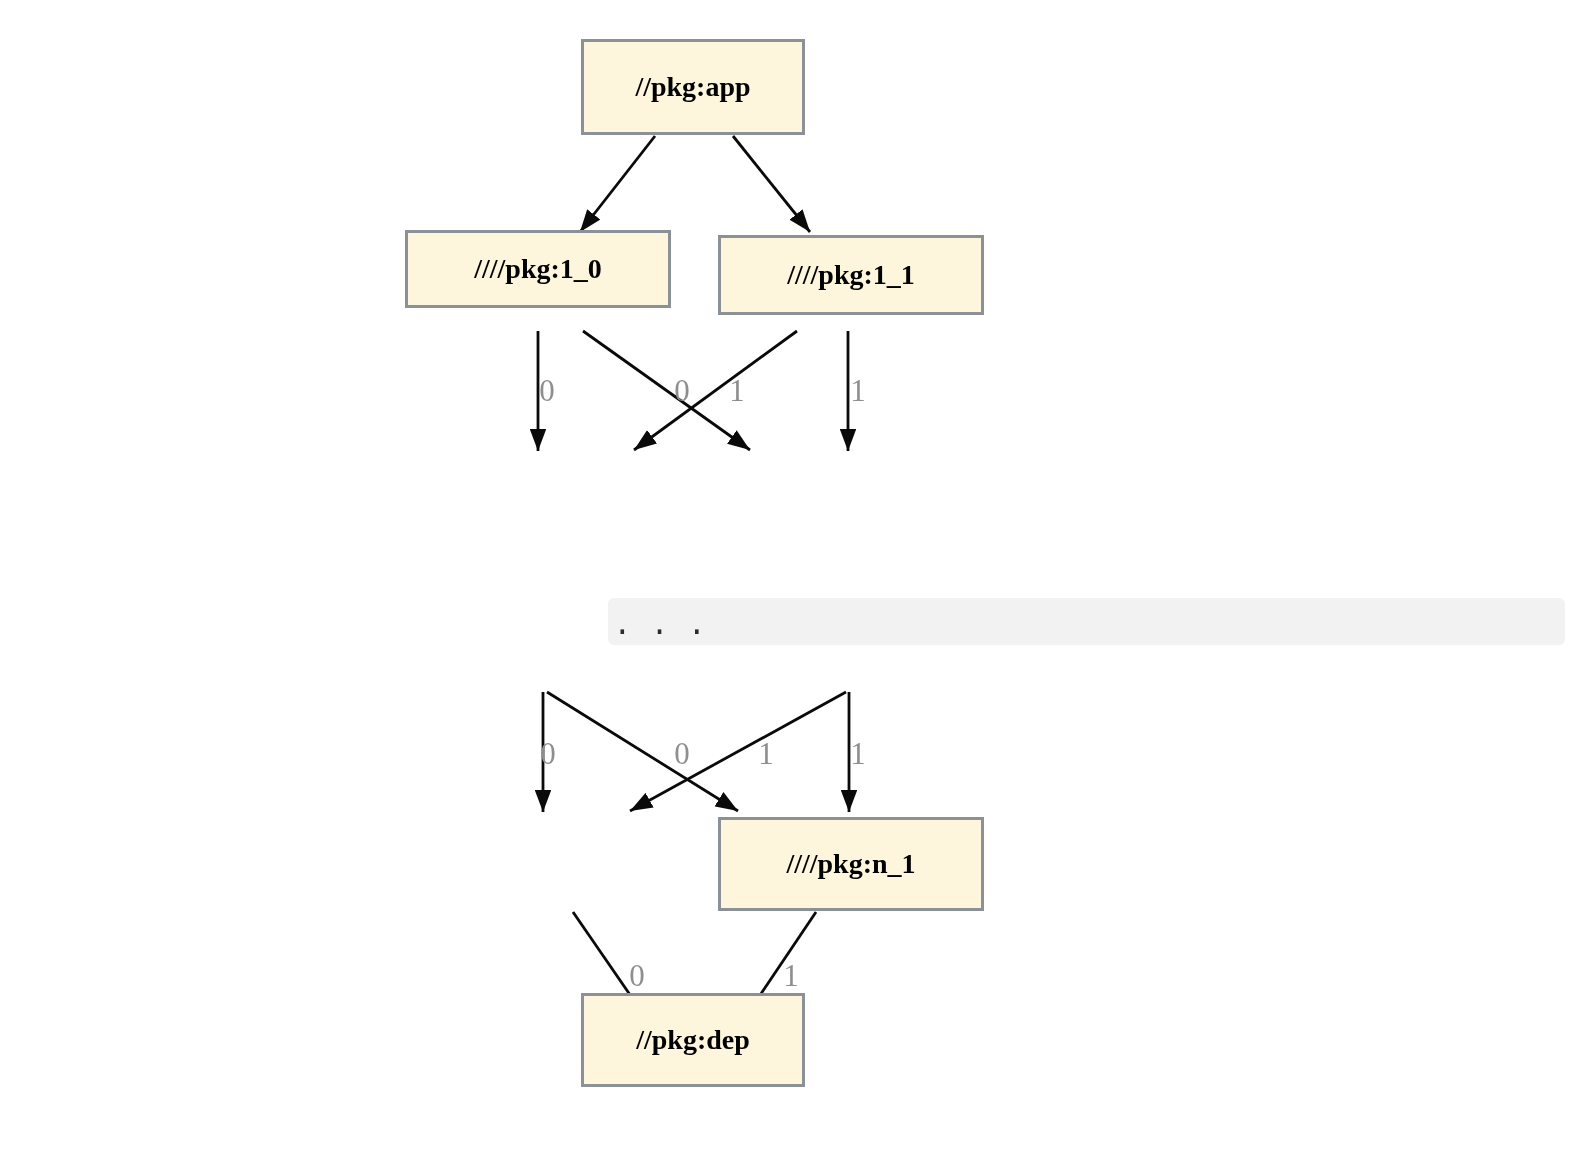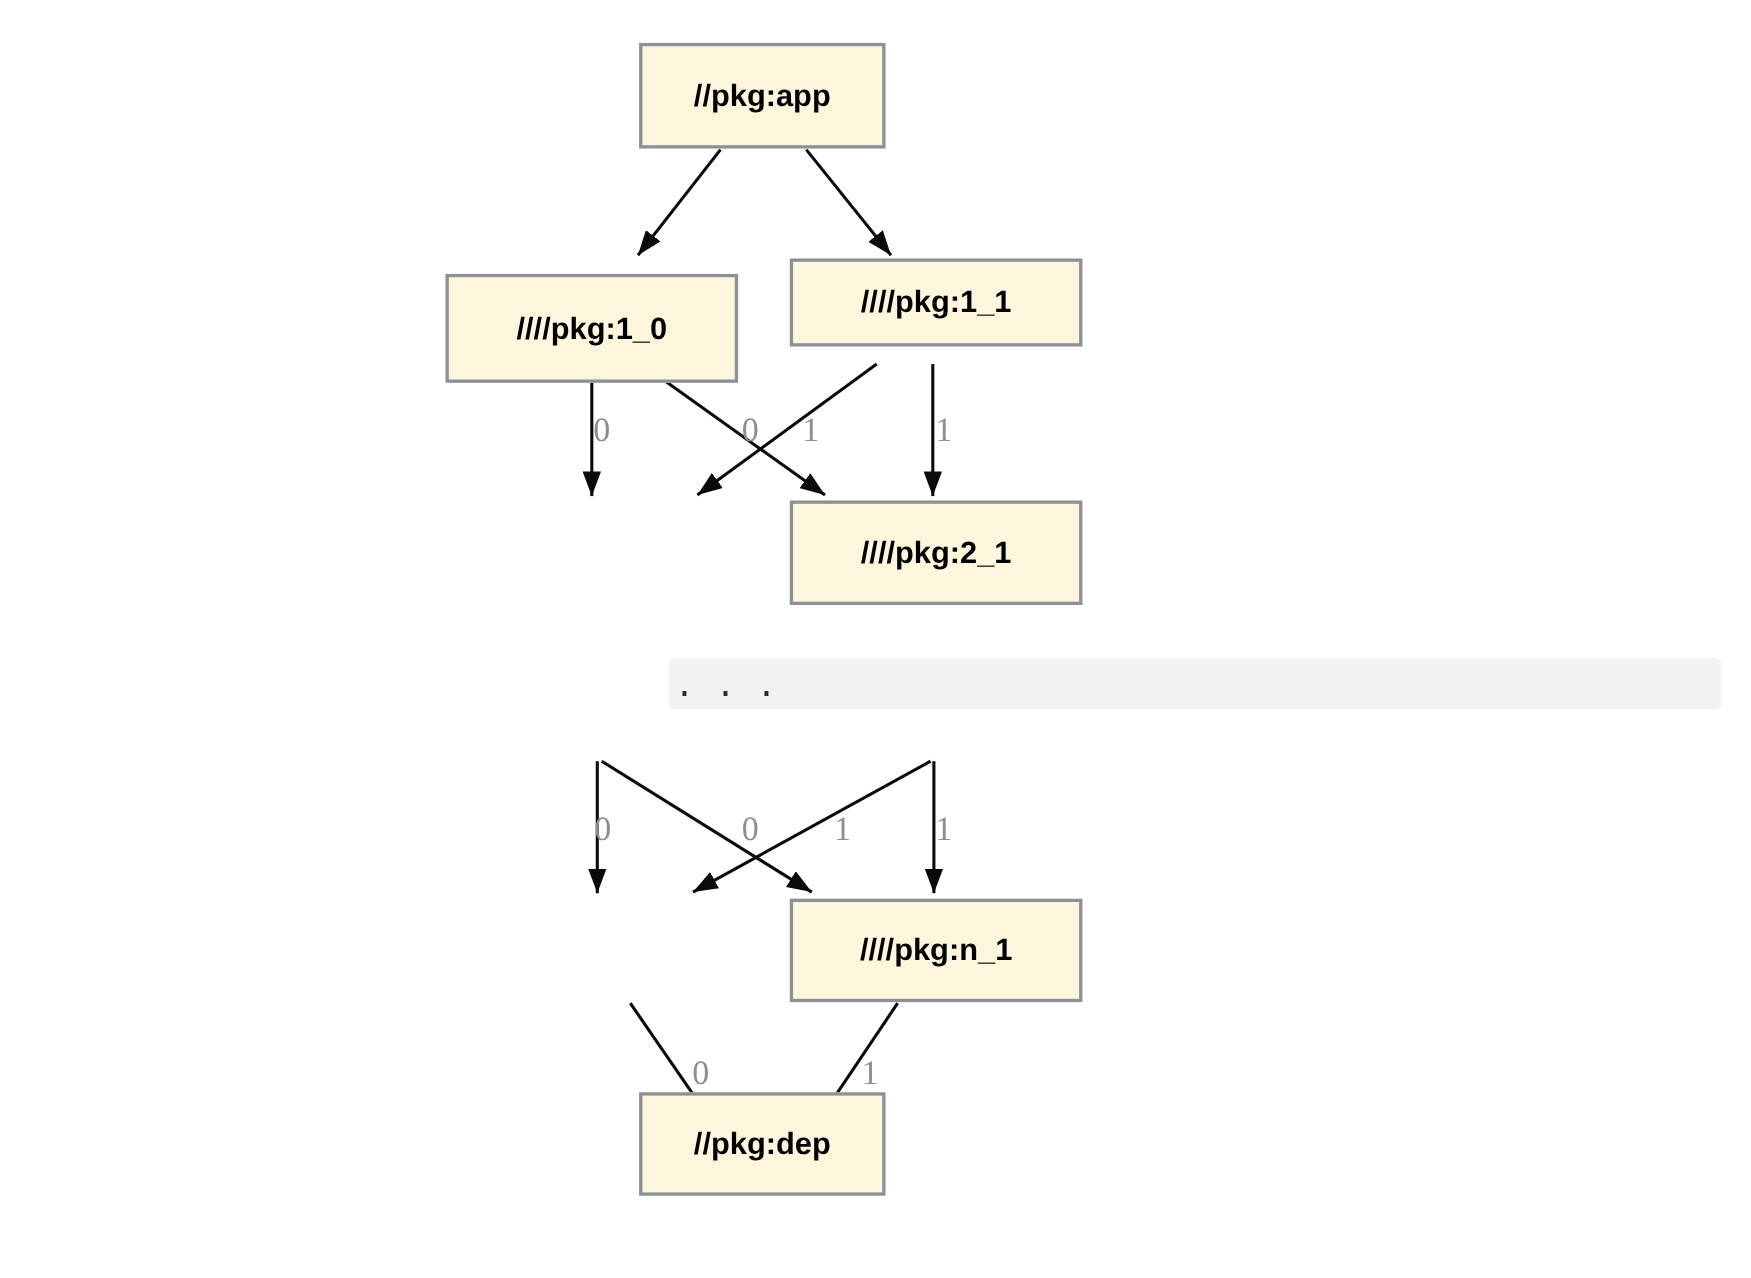--- a/index.html
+++ b/index.html
@@ -34,21 +34,21 @@
   .node {
     position: absolute;
     box-sizing: border-box;
     background: var(--node_fill);
     border: 3px solid var(--node_border);
     display: flex;
     align-items: center;
     justify-content: center;
   }
   .node-label {
-    font-family: Liberation Sans, sans-serif;
+    font-family: Liberation Serif, serif;
     font-weight: bold;
     font-size: 28px;
     color: #000000;
     white-space: pre;
   }
   .edge-label {
     position: absolute;
     transform: translate(-50%, -50%);
     font-family: "Liberation Serif", "DejaVu Serif", serif;
     font-size: 31px;
@@ -98,28 +98,25 @@
     <line class="edge" x1="547" y1="692" x2="738" y2="811" marker-end="url(#arrow)"></line>
     <line class="edge" x1="846" y1="692" x2="630" y2="811" marker-end="url(#arrow)"></line>
     <line class="edge" x1="849" y1="692" x2="849" y2="812" marker-end="url(#arrow)"></line>
     <line class="edge" x1="573" y1="912" x2="657" y2="1034" marker-end="url(#arrow)"></line>
     <line class="edge" x1="816" y1="912" x2="734" y2="1034" marker-end="url(#arrow)"></line>
   </svg>
 
   <div class="node" style="left:581px; top:39px; width:224px; height:96px">
     <span class="node-label">//pkg:app</span>
   </div>
-  <div class="node" style="left:405px; top:249px; width:266px; height:99px">
+  <div class="node" style="left:405px; top:230px; width:266px; height:78px">
     <span class="node-label">////pkg:1_0</span>
   </div>
   <div class="node" style="left:718px; top:235px; width:266px; height:80px">
     <span class="node-label">////pkg:1_1</span>
-  </div>
-  <div class="node" style="left:718px; top:455px; width:266px; height:95px">
-    <span class="node-label">////pkg:2_1</span>
   </div>
   <div class="node" style="left:718px; top:817px; width:266px; height:94px">
     <span class="node-label">////pkg:n_1</span>
   </div>
   <div class="node" style="left:581px; top:993px; width:224px; height:94px">
     <span class="node-label">//pkg:dep</span>
   </div>
 
   <div class="code-bar">
     <span class="code-bar-text">. . .</span>

